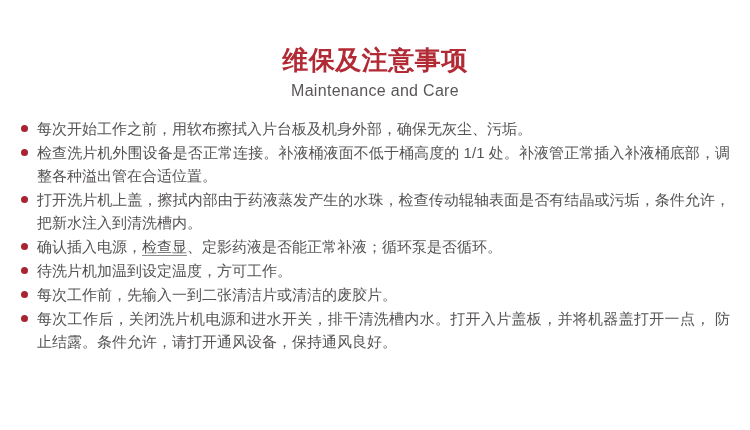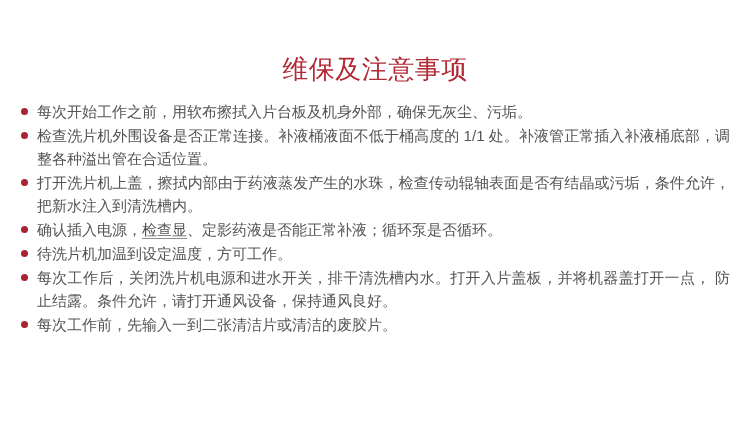--- a/index.html
+++ b/index.html
@@ -10,24 +10,24 @@
     background: var(--bg, #ffffff);
     font-family: "Liberation Sans", "DejaVu Sans", sans-serif;
     overflow: hidden;
     box-sizing: border-box;
   }
   .header {
     text-align: center;
     padding-top: 44px;
   }
   .title {
-    margin: 12px;
+    margin: 3px;
     font-size: 26px;
     line-height: 26px;
-    font-weight: normal;
+    font-weight: bold;
     color: var(--title-red, #b12a34);
     letter-spacing: 0.5px;
   }
   .subtitle {
     margin-top: 10px;
     font-size: 16px;
     line-height: 16px;
     color: var(--subtitle-gray, #595656);
     letter-spacing: 0.3px;
   }
@@ -59,20 +59,21 @@
   .u {
     border-bottom: 1px solid var(--underline-gray, #8f8d8d);
   }
 </style>
 </head>
 <body>
 
 <div class="page" style="--bg: #ffffff; --title-red: #b12a34; --bullet-red: #a72430; --text-gray: #565353; --subtitle-gray: #595656; --underline-gray: #8f8d8d;">
   <header class="header">
     <h1 class="title">维保及注意事项</h1>
+    <div class="subtitle">Maintenance and Care</div>
   </header>
   <ul class="list" id="list">
       <li class="item">
         <span class="dot"></span>
         <div class="line">每次开始工作之前，用软布擦拭入片台板及机身外部，确保无灰尘、污垢。</div>
       </li>
       <li class="item">
         <span class="dot"></span>
         <div class="line">检查洗片机外围设备是否正常连接。补液桶液面不低于桶高度的 1/1 处。补液管正常插入补液桶底部，调整各种溢出管在合适位置。</div>
       </li>
@@ -83,20 +84,20 @@
       <li class="item">
         <span class="dot"></span>
         <div class="line"><span>确认插入电源，</span><span class="u">检查显</span><span>、定影药液是否能正常补液；循环泵是否循环。</span></div>
       </li>
       <li class="item">
         <span class="dot"></span>
         <div class="line">待洗片机加温到设定温度，方可工作。</div>
       </li>
       <li class="item">
         <span class="dot"></span>
-        <div class="line">每次工作后，关闭洗片机电源和进水开关，排干清洗槽内水。打开入片盖板，并将机器盖打开一点， 防止结露。条件允许，请打开通风设备，保持通风良好。</div>
+        <div class="line">每次工作前，先输入一到二张清洁片或清洁的废胶片。</div>
       </li>
       <li class="item">
         <span class="dot"></span>
-        <div class="line">每次工作前，先输入一到二张清洁片或清洁的废胶片。</div>
+        <div class="line">每次工作后，关闭洗片机电源和进水开关，排干清洗槽内水。打开入片盖板，并将机器盖打开一点， 防止结露。条件允许，请打开通风设备，保持通风良好。</div>
       </li>
     </ul>
 </div>
 
 </body></html>

